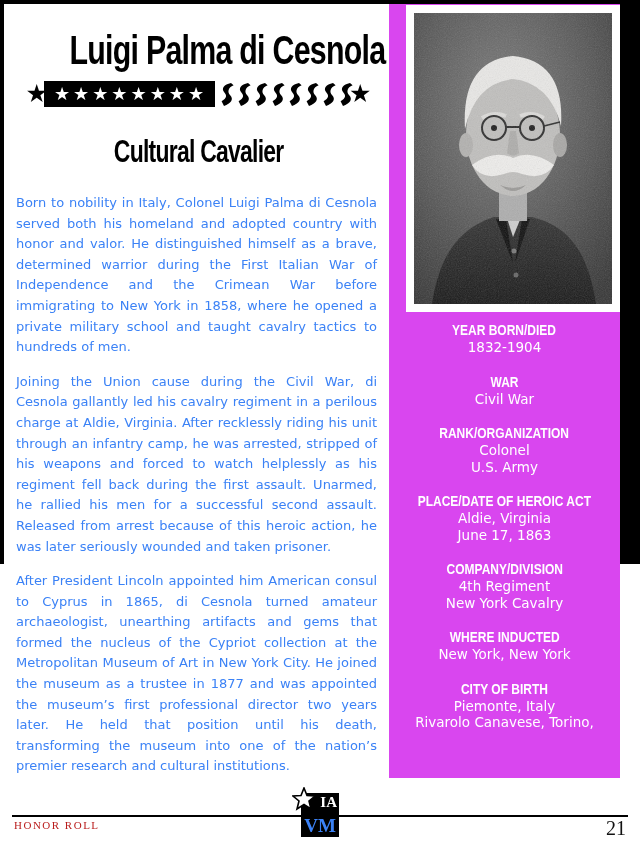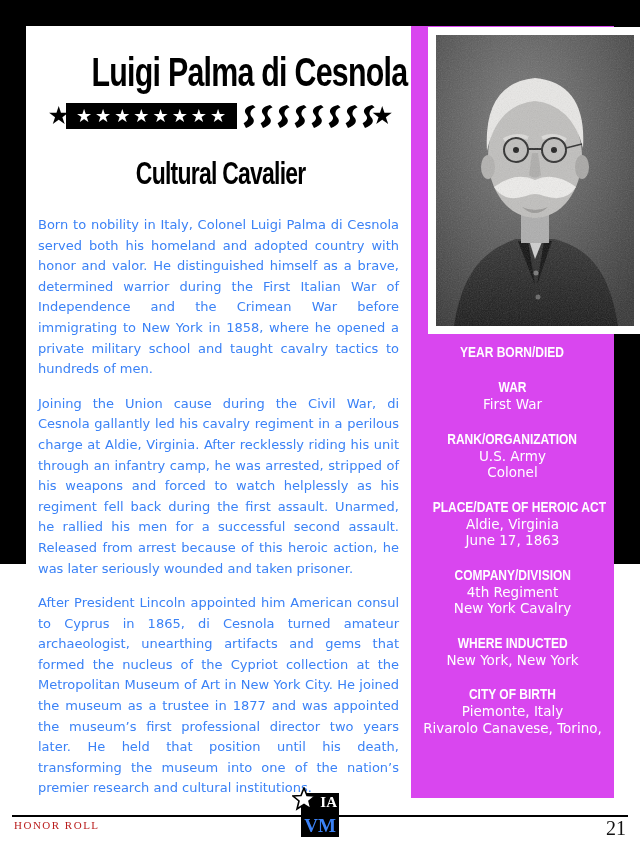--- a/index.html
+++ b/index.html
@@ -4,21 +4,21 @@
 <style>
   * { margin:0; padding:0; box-sizing:border-box; }
   html,body { width:640px; height:841px; background:#ffffff; }
   body { font-family:"DejaVu Sans", sans-serif; color:#000; position:relative; overflow:hidden; }
 
   .page { width:640px; height:841px; position:relative; background:#fff; }
 
   
   .doc-frame {
     position:absolute; left:0; top:0; width:640px; height:564px;
-    background:#000; padding:26px; display:flex;
+    background:#000; padding:4px; display:flex;
   }
   .left-panel {
     width:385px; height:774px; background:#fff; position:relative;
     padding:26px 6px 0 10px;
   }
   .sidebar {
     width:231px; height:774px; background:#d946ef; position:relative;
   }
 
   
@@ -210,31 +210,32 @@
           <path d="M86 172 Q99 178 112 172 Q99 184 86 172 Z" fill="#9a9997"></path>
 
           <rect width="198" height="291" filter="url(#grain)"></rect>
         </svg>
       </div>
 
       <div class="fields">
 
         <div class="field">
           <div class="field-label"><span class="cond t-label">YEAR BORN/DIED</span></div>
+          <div class="field-value">1832-1904</div>
         </div>
 
         <div class="field">
           <div class="field-label"><span class="cond t-label">WAR</span></div>
-          <div class="field-value">First War</div>
+          <div class="field-value">Civil War</div>
         </div>
 
         <div class="field">
           <div class="field-label"><span class="cond t-label">RANK/ORGANIZATION</span></div>
+          <div class="field-value">Colonel</div>
           <div class="field-value">U.S. Army</div>
-          <div class="field-value">Colonel</div>
         </div>
 
         <div class="field">
           <div class="field-label"><span class="cond t-label">PLACE/DATE OF HEROIC ACT</span></div>
           <div class="field-value">Aldie, Virginia</div>
           <div class="field-value">June 17, 1863</div>
         </div>
 
         <div class="field">
           <div class="field-label"><span class="cond t-label">COMPANY/DIVISION</span></div>

